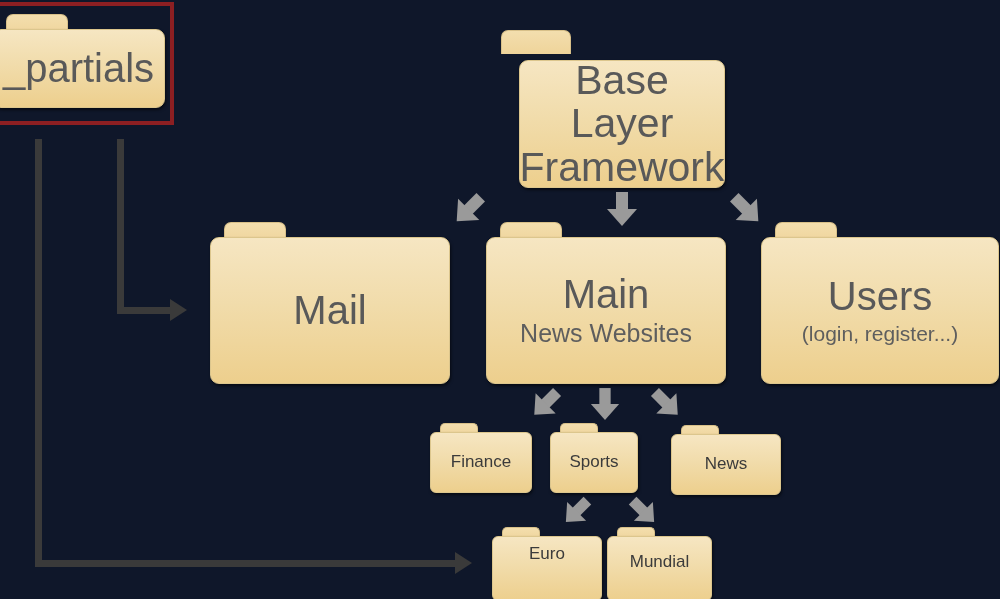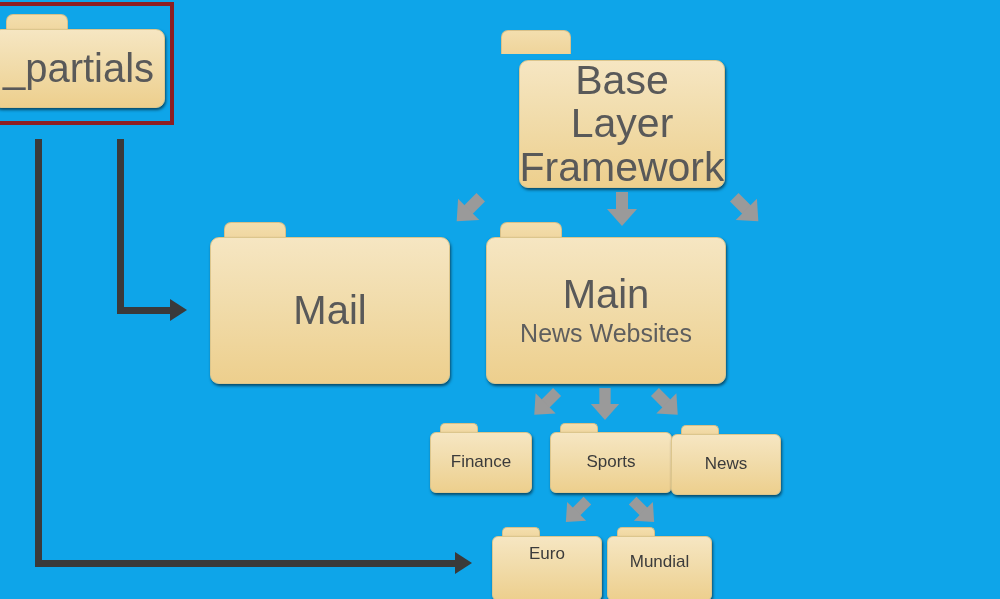--- a/index.html
+++ b/index.html
@@ -7,21 +7,21 @@
     padding: 0;
     background: #000000;
   }
   body {
     font-family: "Liberation Sans", sans-serif;
   }
   #stage {
     position: relative;
     width: 1000px;
     height: 599px;
-    background: #0ea5e9;
+    background: #0f172a;
     overflow: hidden;
   }
 
   
   .folder {
     position: absolute;
     box-sizing: border-box;
   }
   .folder .tab {
     position: absolute;
@@ -132,29 +132,36 @@
   </div>
 
   <div class="folder mid" style="left:486px; top:222px; width:240px; height:162px;">
     <div class="tab"></div>
     <div class="body">
       <div class="title">Main</div>
       <div class="subtitle">News Websites</div>
     </div>
   </div>
 
+  <div class="folder mid" style="left:761px; top:222px; width:238px; height:162px;">
+    <div class="tab"></div>
+    <div class="body">
+      <div class="title">Users</div>
+      <div class="subtitle" style="font-size:21px;">(login, register...)</div>
+    </div>
+  </div>
 
   <div class="folder small" style="left:430px; top:423px; width:102px; height:70px;">
     <div class="tab"></div>
     <div class="body">
       <div class="title">Finance</div>
     </div>
   </div>
 
-  <div class="folder small" style="left:550px; top:423px; width:122px; height:70px;">
+  <div class="folder small" style="left:550px; top:423px; width:88px; height:70px;">
     <div class="tab"></div>
     <div class="body">
       <div class="title">Sports</div>
     </div>
   </div>
 
   <div class="folder small" style="left:671px; top:425px; width:110px; height:70px;">
     <div class="tab"></div>
     <div class="body">
       <div class="title">News</div>

